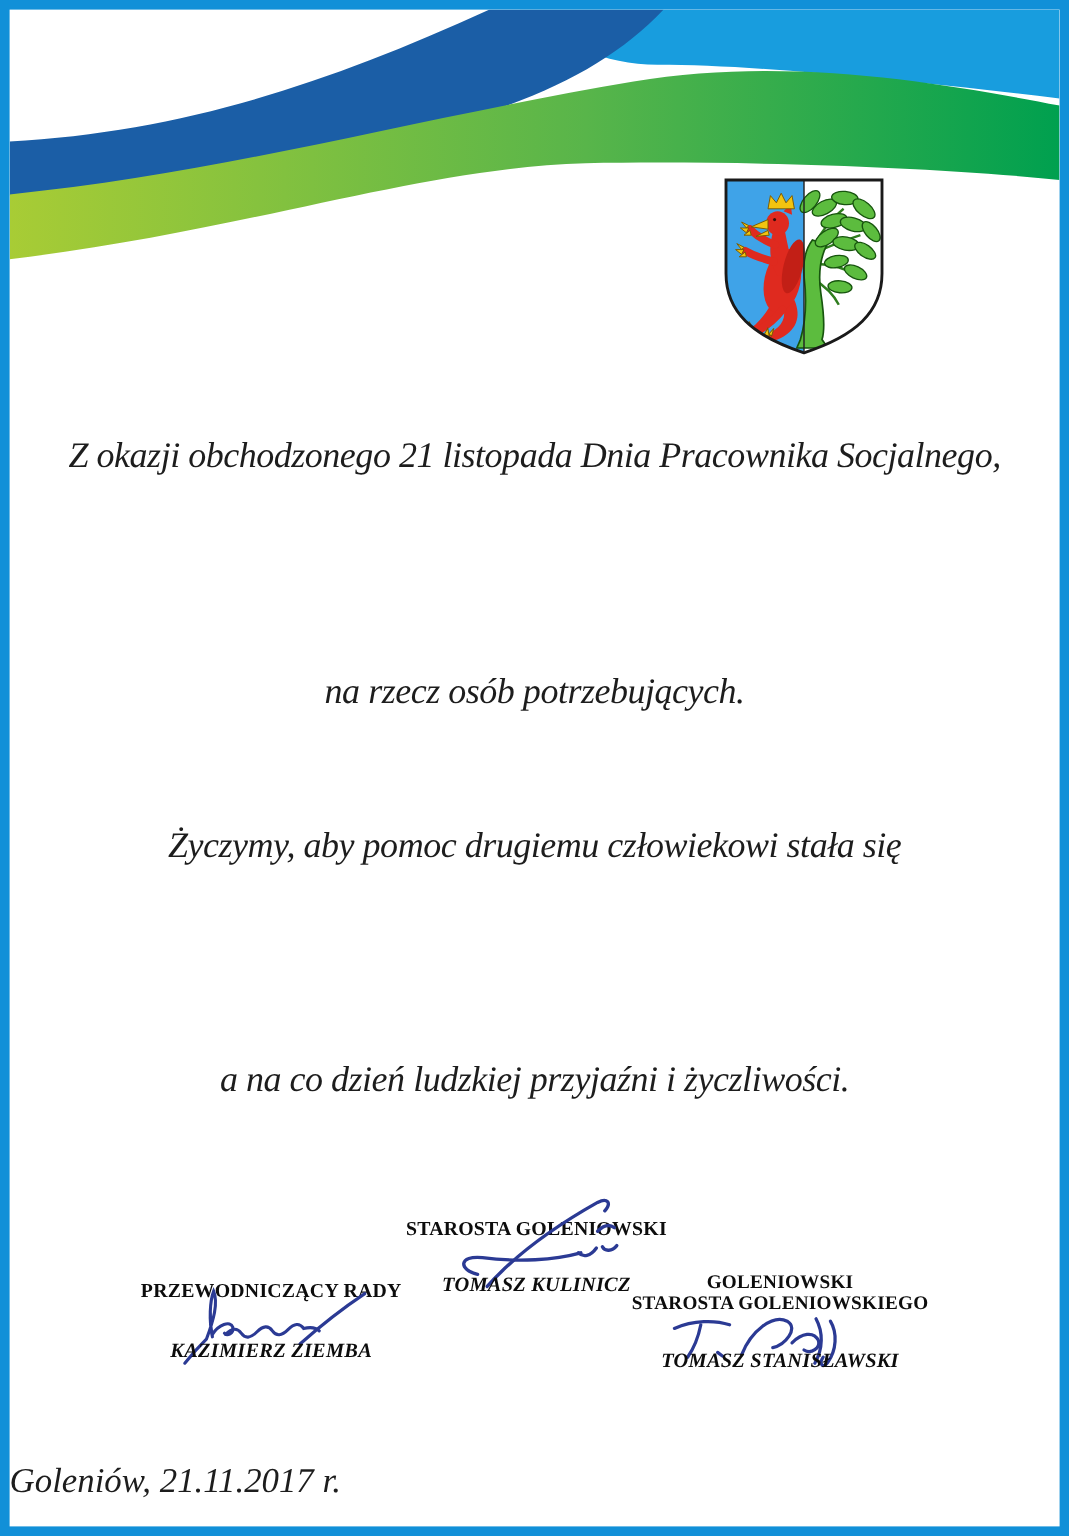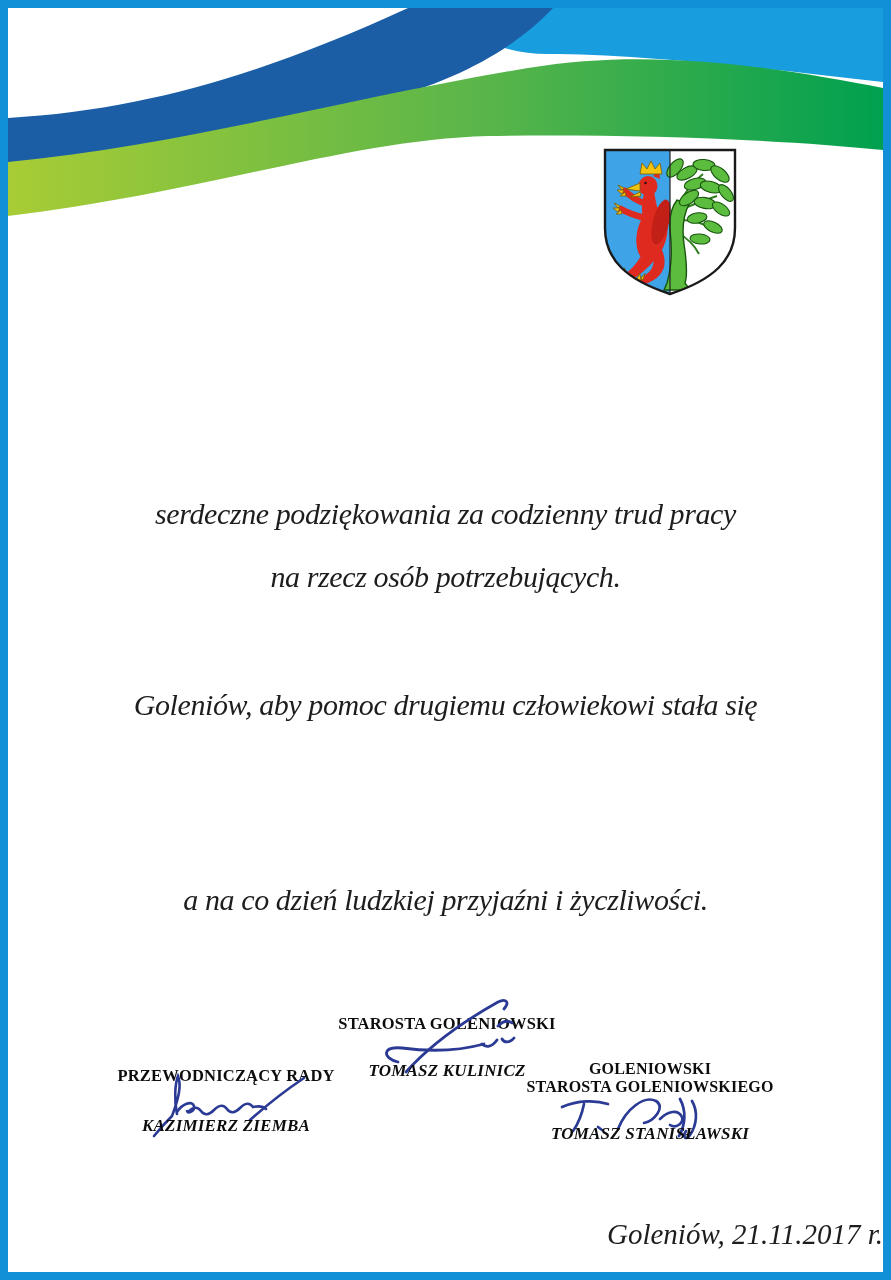--- a/index.html
+++ b/index.html
@@ -26,21 +26,21 @@
     white-space:nowrap; text-align:center;
     font-weight:bold; color:#0d0d0d;
     font-family:"Liberation Serif", serif;
   }
   .sigtitle { font-size:16.5px; letter-spacing:0.2px; }
   .signame  { font-size:17px;   letter-spacing:0.2px;font-style:italic; }
   .sigtitle.small { font-size:16px; line-height:18px; }
   .sigsvg { position:absolute; overflow:visible; }
   .footer {
     position:absolute; left:0; width:100%; top:1210px;
-    text-align:right; font-style:italic; font-size:29px;
+    text-align:left; font-style:italic; font-size:29px;
     color:#1d1d1d; font-family:"Liberation Serif", serif;
   }
 </style>
 </head>
 <body>
 
 <div class="page" style="border-color: rgb(17, 144, 216); background: rgb(255, 255, 255);">
 
   <svg class="waves" viewBox="0 0 875 240" preserveAspectRatio="none">
     <defs>
@@ -124,24 +124,24 @@
           <use href="#claw" transform="translate(43 134) rotate(80)"></use>
         </g>
         <circle cx="45.5" cy="37" r="1.3" fill="#3a0c08"></circle>
       </g>
     </g>
 
     <line x1="70" y1="4" x2="70" y2="147" stroke="#222" stroke-width="1.2" clip-path="url(#shieldClip)"></line>
     <path fill="none" stroke-width="2.4" d="M 5 4 H 135 V 82 C 135 114 113 134 70 148 C 27 134 5 114 5 82 Z" stroke="#1a1a1a"></path>
   </svg>
 
-  <div class="line" style="top:489px">serdeczne podziękowania za codzienny trud pracy</div>
+  <div class="line" style="top:355px">Z okazji obchodzonego 21 listopada Dnia Pracownika Socjalnego,</div>
   <div class="line" style="top:552px">na rzecz osób potrzebujących.</div>
 
-  <div class="line" style="top:680px">Goleniów, aby pomoc drugiemu człowiekowi stała się</div>
+  <div class="line" style="top:680px">Życzymy, aby pomoc drugiemu człowiekowi stała się</div>
   <div class="line" style="top:875px">a na co dzień ludzkiej przyjaźni i życzliwości.</div>
 
   <div class="sigtitle" style="left:439px; top:1006px">STAROSTA GOLENIOWSKI</div>
   <svg class="sigsvg" style="left:368px; top:992px" width="170" height="85" viewBox="0 0 170 85">
     <g fill="none" stroke-width="2.8" stroke-linecap="round" stroke="#2b3a94">
       <path d="M 30 72 C 55 44 90 20 122 2 C 130 -2 134 2 128 9"></path>
       <path d="M 22 62 C 6 58 6 46 26 48 C 56 52 86 50 108 44"></path>
       <path d="M 106 44 c 4 4 10 3 15 -4 m 5 -1 c 2 4 8 4 12 -1"></path>
       <path d="M 122 26 c 5 -5 10 -6 14 -3"></path>
     </g>

